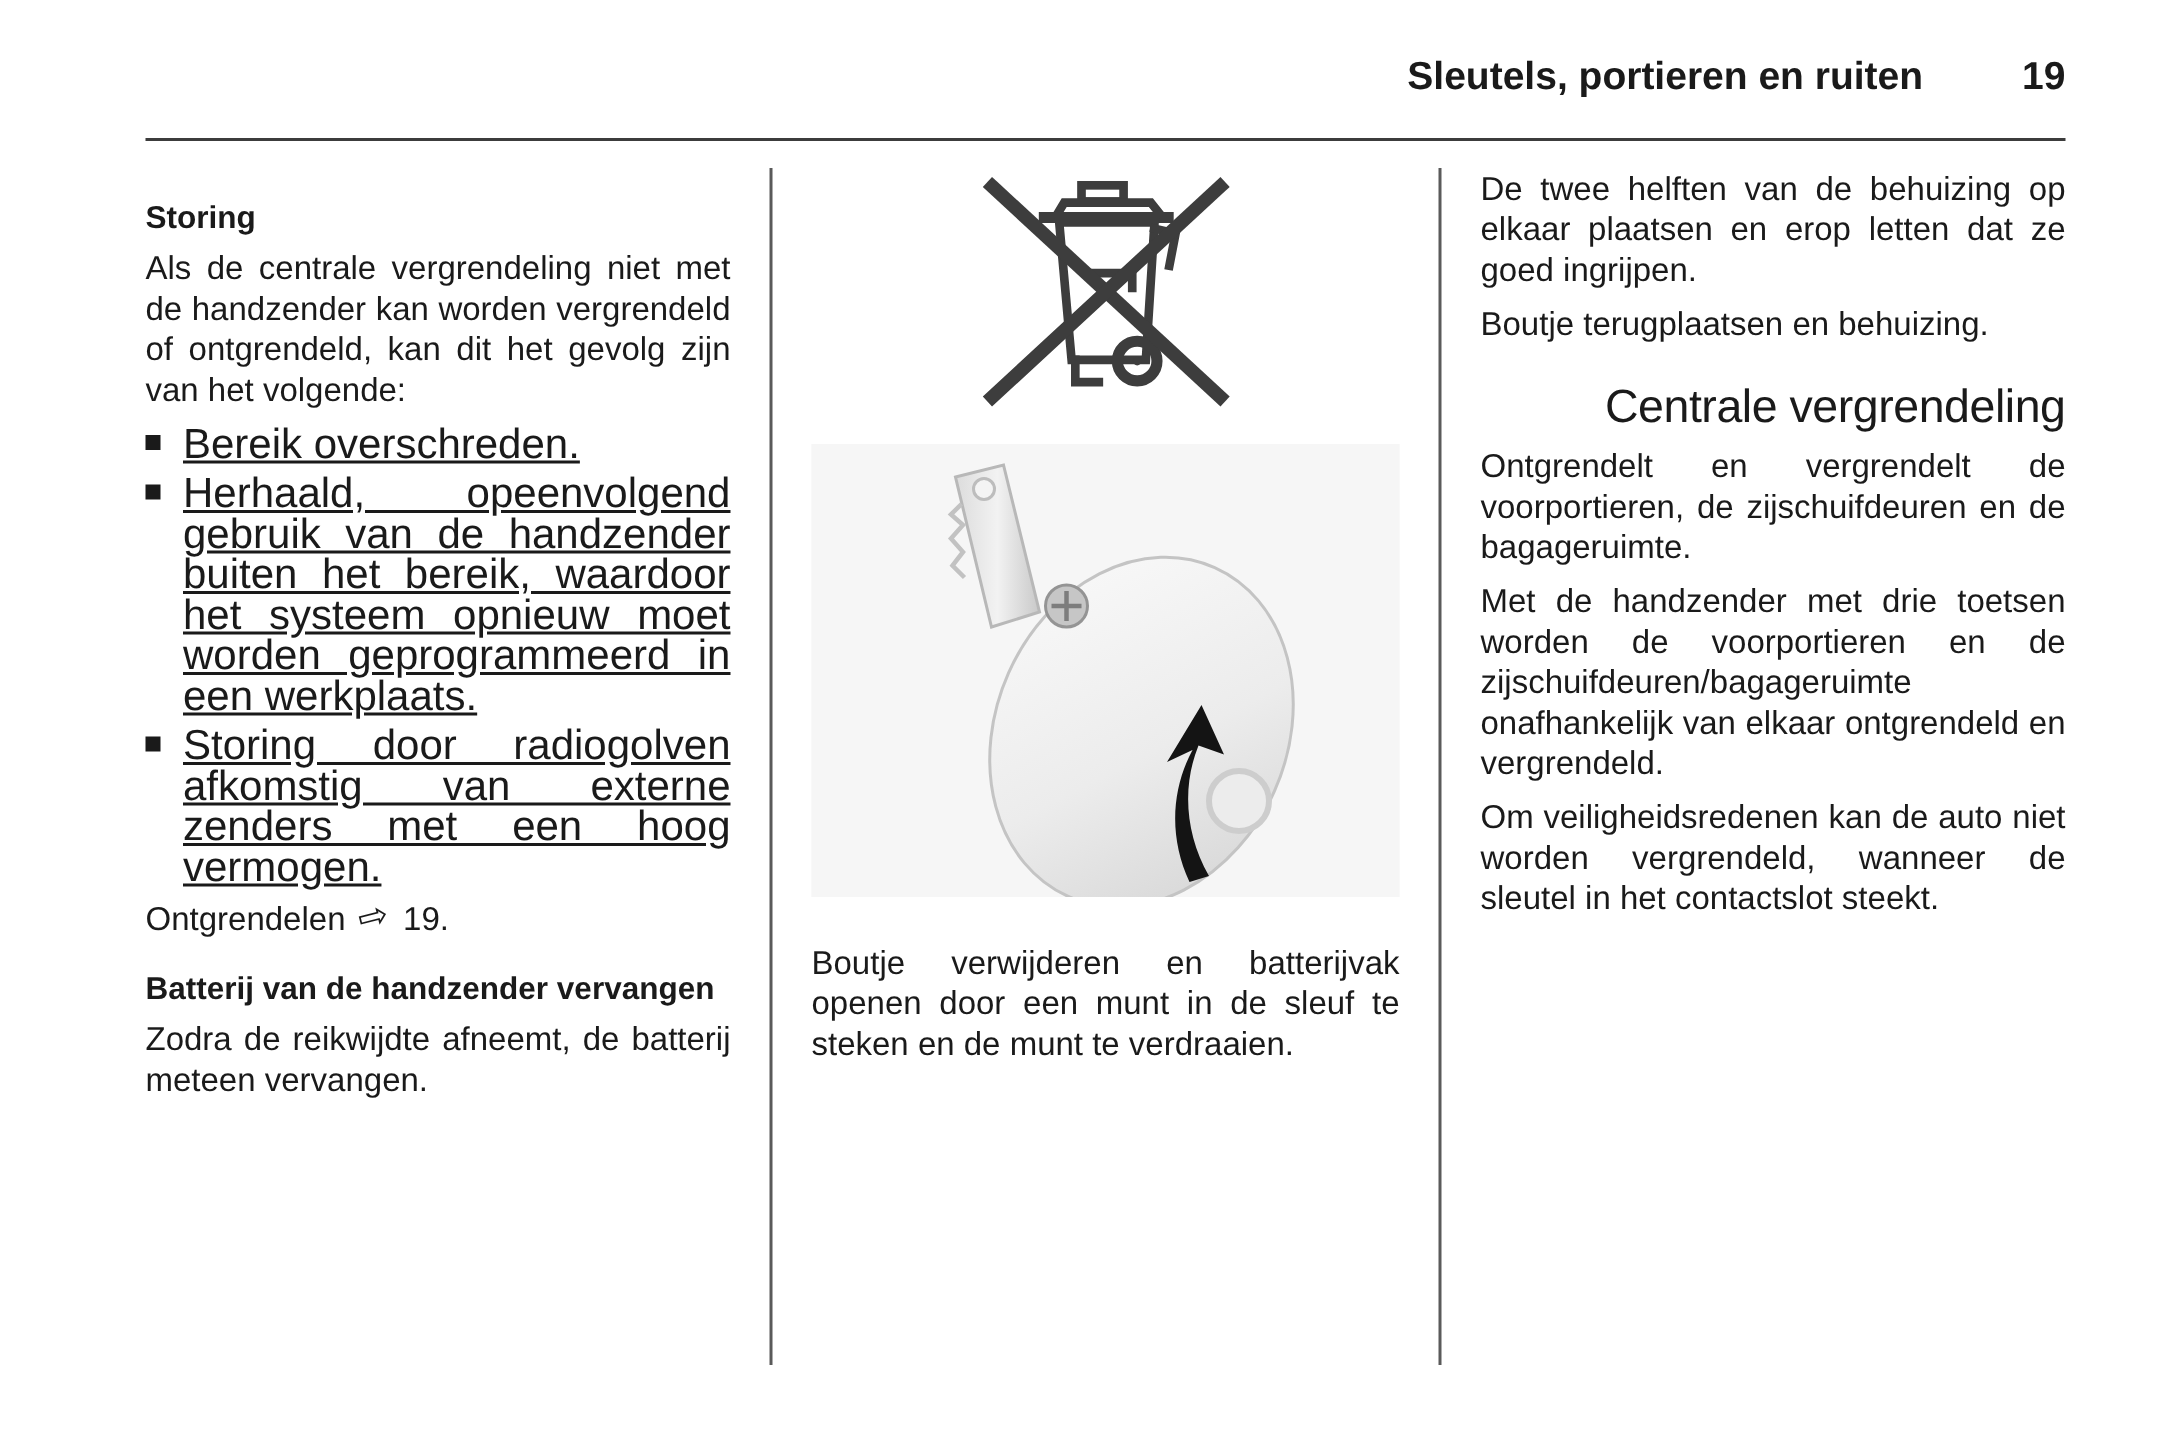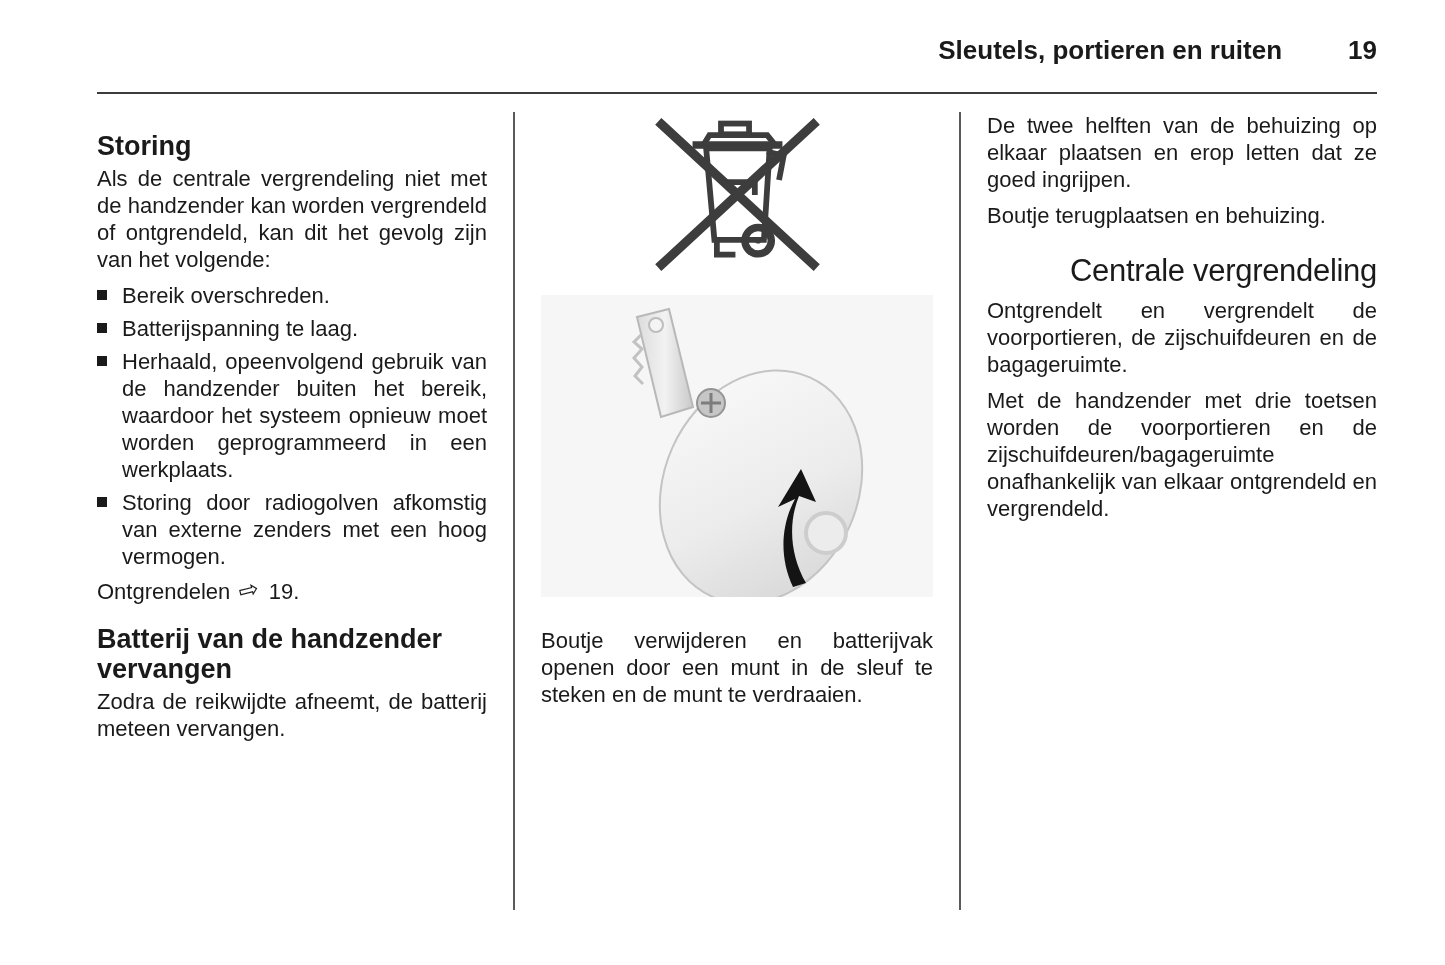--- a/index.html
+++ b/index.html
@@ -46,21 +46,21 @@
     margin: 0 26px;
     flex: none;
   }
   p {
     margin: 0 0 9px 0;
     font-size: 22px;
     line-height: 27px;
     text-align: justify;
   }
   h2 {
-    font-size: 27px;
+    font-size: 21px;
     line-height: 30px;
     margin: 19px 0 4px 0;
     font-weight: bold;
     text-align: left;
   }
   .h-main {
     font-size: 31px;
     line-height: 36px;
     margin: 24px 0 8px 0;
     font-weight: normal;
@@ -69,23 +69,24 @@
   }
   ul.squares {
     list-style: none;
     margin: 2px 0 8px 0;
     padding: 0;
   }
   ul.squares li {
     position: relative;
     padding-left: 25px;
     margin: 0 0 6px 0;
-    font-size: 22px;
+    font-size: 28px;
     line-height: 27px;
     text-align: justify;
+    text-decoration: underline;
   }
   .bullet-sq {
     position: absolute;
     left: 0; top: 8px;
     width: 10px; height: 10px;
     background: #1a1a1a;
   }
   .pageref { white-space: nowrap; text-align: left; }
   .ref-arrow {
     display: inline-block;
@@ -121,24 +122,20 @@
 
     <section class="col">
 
       <h2>Storing</h2>
       <p>Als de centrale vergrendeling niet met de handzender kan worden vergrendeld of ontgrendeld, kan dit het gevolg zijn van het volgende:</p>
 
       <ul class="squares">
         <li>
           <span class="bullet-sq"></span>
           <span>Bereik overschreden.</span>
-        </li>
-        <li>
-          <span class="bullet-sq"></span>
-          <span>Batterijspanning te laag.</span>
         </li>
         <li>
           <span class="bullet-sq"></span>
           <span>Herhaald, opeenvolgend gebruik van de handzender buiten het bereik, waardoor het systeem opnieuw moet worden geprogrammeerd in een werkplaats.</span>
         </li>
         <li>
           <span class="bullet-sq"></span>
           <span>Storing door radiogolven afkomstig van externe zenders met een hoog vermogen.</span>
         </li>
       </ul>
@@ -212,16 +209,17 @@
 
     <div class="divider"></div>
 
     <section class="col">
       <p>De twee helften van de behuizing op elkaar plaatsen en erop letten dat ze goed ingrijpen.</p>
       <p>Boutje terugplaatsen en behuizing.</p>
 
       <h1 class="h-main">Centrale vergrendeling</h1>
       <p>Ontgrendelt en vergrendelt de voorportieren, de zijschuifdeuren en de bagageruimte.</p>
       <p>Met de handzender met drie toetsen worden de voorportieren en de zijschuifdeuren/bagageruimte onafhankelijk van elkaar ontgrendeld en vergrendeld.</p>
+      <p>Om veiligheidsredenen kan de auto niet worden vergrendeld, wanneer de sleutel in het contactslot steekt.</p>
     </section>
 
   </main>
 </div>
 
 </body></html>

